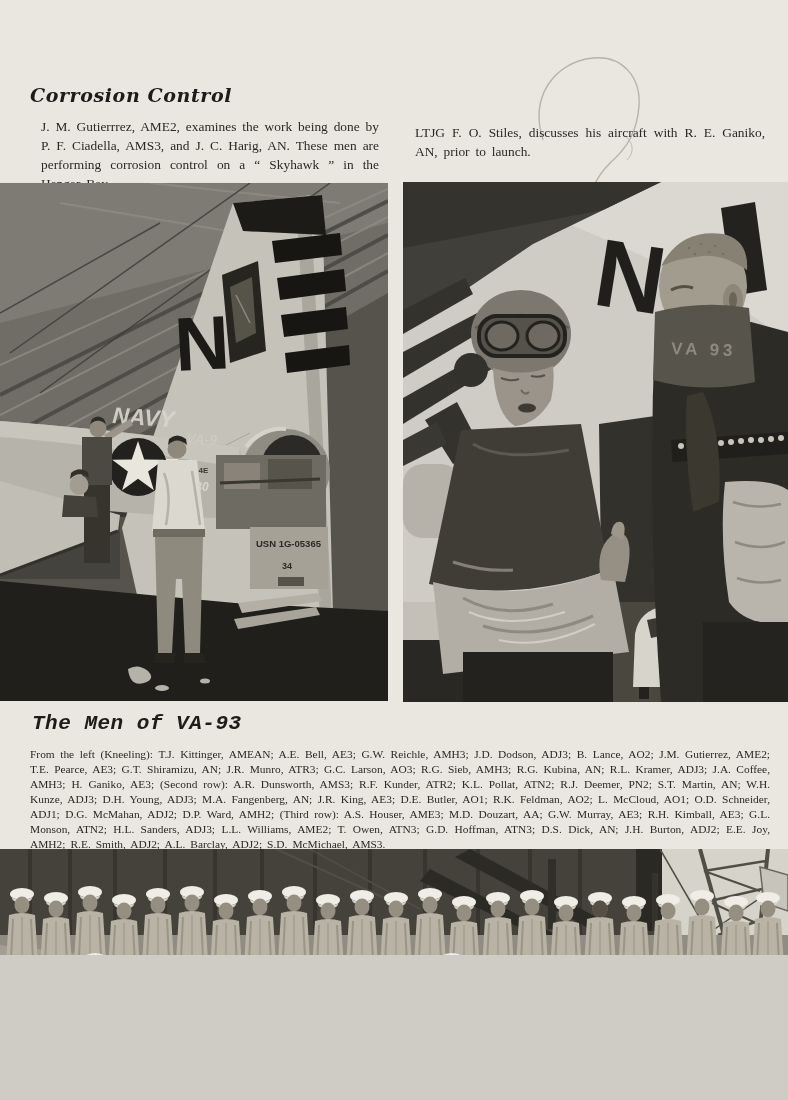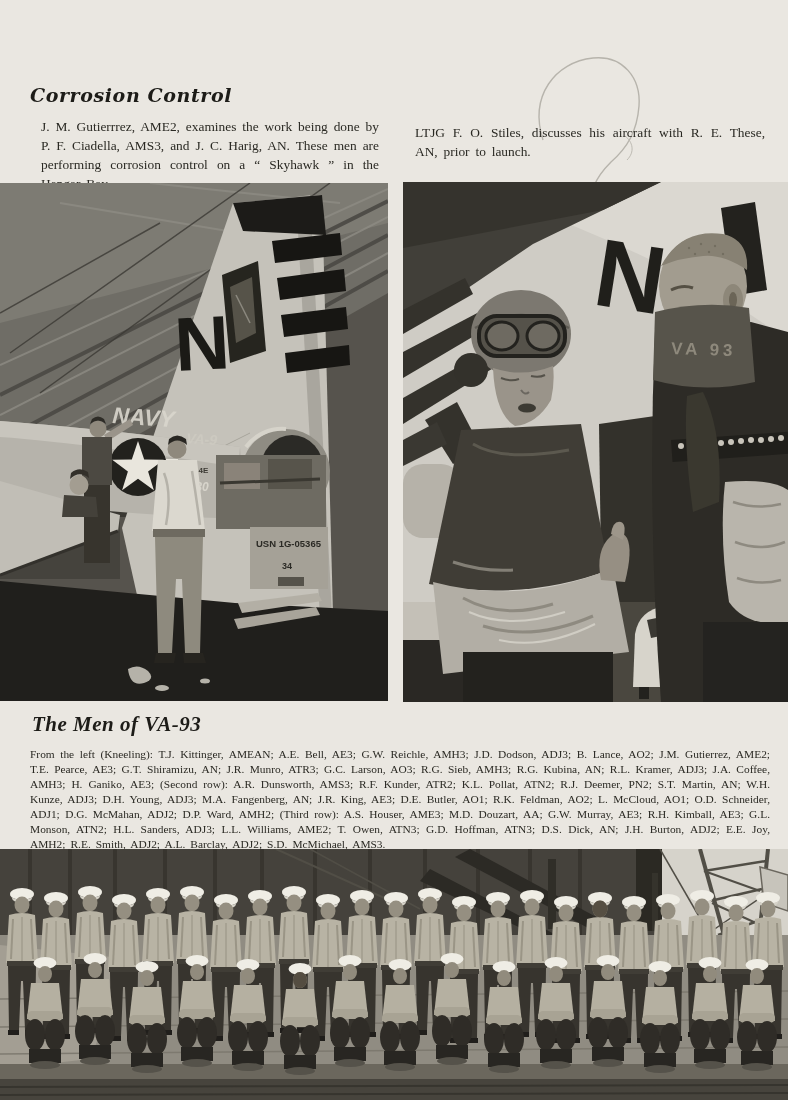--- a/index.html
+++ b/index.html
@@ -1,18 +1,18 @@
 <!DOCTYPE html>
 <html><head>
 <meta charset="utf-8">
 <style>
   html,body{margin:0;padding:0;background:#cfccc6;}
   .page{
     position:relative;
-    width:788px;height:1100px;
+    width:788px;height:955px;
     margin:0 auto;
     background:#eae7e1;
     overflow:hidden;
     font-family:"Liberation Serif", serif;
     color:#25241f;
   }
   .cap-title{
     font-family:"DejaVu Serif", serif;
     font-style:italic;font-weight:bold;
     font-size:19px;letter-spacing:.6px;
@@ -20,21 +20,21 @@
   }
   .cap-body{
     font-size:13.4px;line-height:19px;
     text-align:justify;word-spacing:2.5px;
     color:#2a2923;margin:11px;
   }
   .caption-left{position:absolute;left:30px;top:84px;width:360px;}
   .caption-right{position:absolute;left:404px;top:112px;width:372px;}
   .roster-title{
     position:absolute;left:32px;top:712px;
-    font-family:Liberation Serif, serif;
+    font-family:Liberation Mono, monospace;
     font-style:italic;font-weight:bold;
     font-size:21px;letter-spacing:.5px;color:#1d1c18;margin:0;
   }
   .roster-body{
     position:absolute;left:30px;top:747px;width:740px;
     font-size:11.4px;line-height:15px;
     text-align:justify;word-spacing:2.2px;
     color:#2a2923;margin:0;
   }
   .photo{position:absolute;display:block;margin:0;padding:0;}
@@ -53,21 +53,21 @@
     <path d="M 28 96 C 14 52 40 18 78 14 C 108 11 126 34 124 62 C 122 88 112 104 96 118 C 90 124 83 132 79 142" fill="none" stroke="#b7b4ac" stroke-width="1.4"></path>
     <path d="M 110 92 C 118 98 120 108 112 116" fill="none" stroke="#bdbab2" stroke-width="1"></path>
   </svg>
 
   <div class="caption-left">
     <h2 class="cap-title">Corrosion Control</h2>
     <p class="cap-body">J. M. Gutierrrez, AME2, examines the work being done by P. F. Ciadella, AMS3, and J. C. Harig, AN.  These men are performing corrosion control on a “ Skyhawk ” in the Hangar Bay.</p>
   </div>
 
   <div class="caption-right">
-    <p class="cap-body">LTJG F. O. Stiles, discusses his aircraft with R. E. These, AN, prior to launch.</p>
+    <p class="cap-body">LTJG F. O. Stiles, discusses his aircraft with R. E. Ganiko, AN, prior to launch.</p>
   </div>
 
   <figure id="photo-hangar" class="photo">
     <svg width="388" height="518" viewBox="0 0 388 518">
       <rect width="388" height="518" fill="#56534d"></rect>
 
       <g>
         <polygon points="0,0 388,0 388,110 0,330" fill="#6f6d66"></polygon>
         <polygon points="0,0 388,0 388,40 0,140" fill="#7d7b73"></polygon>
         <g stroke="#4b4944" stroke-width="4" opacity="0.9">

